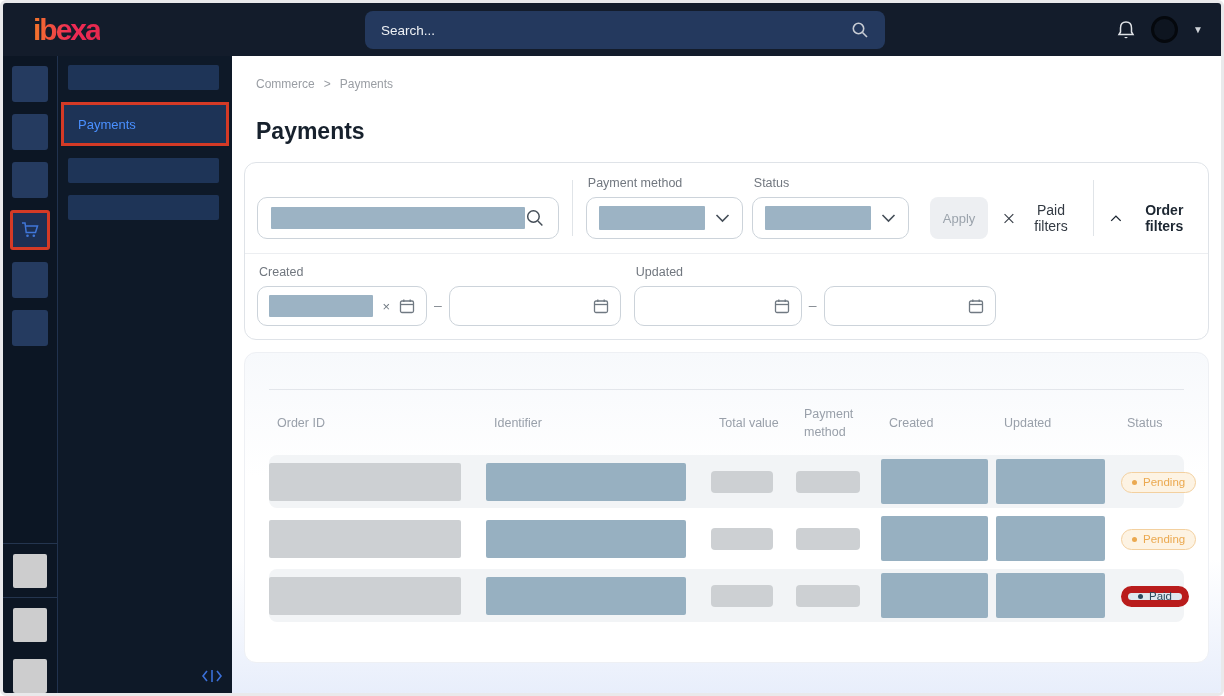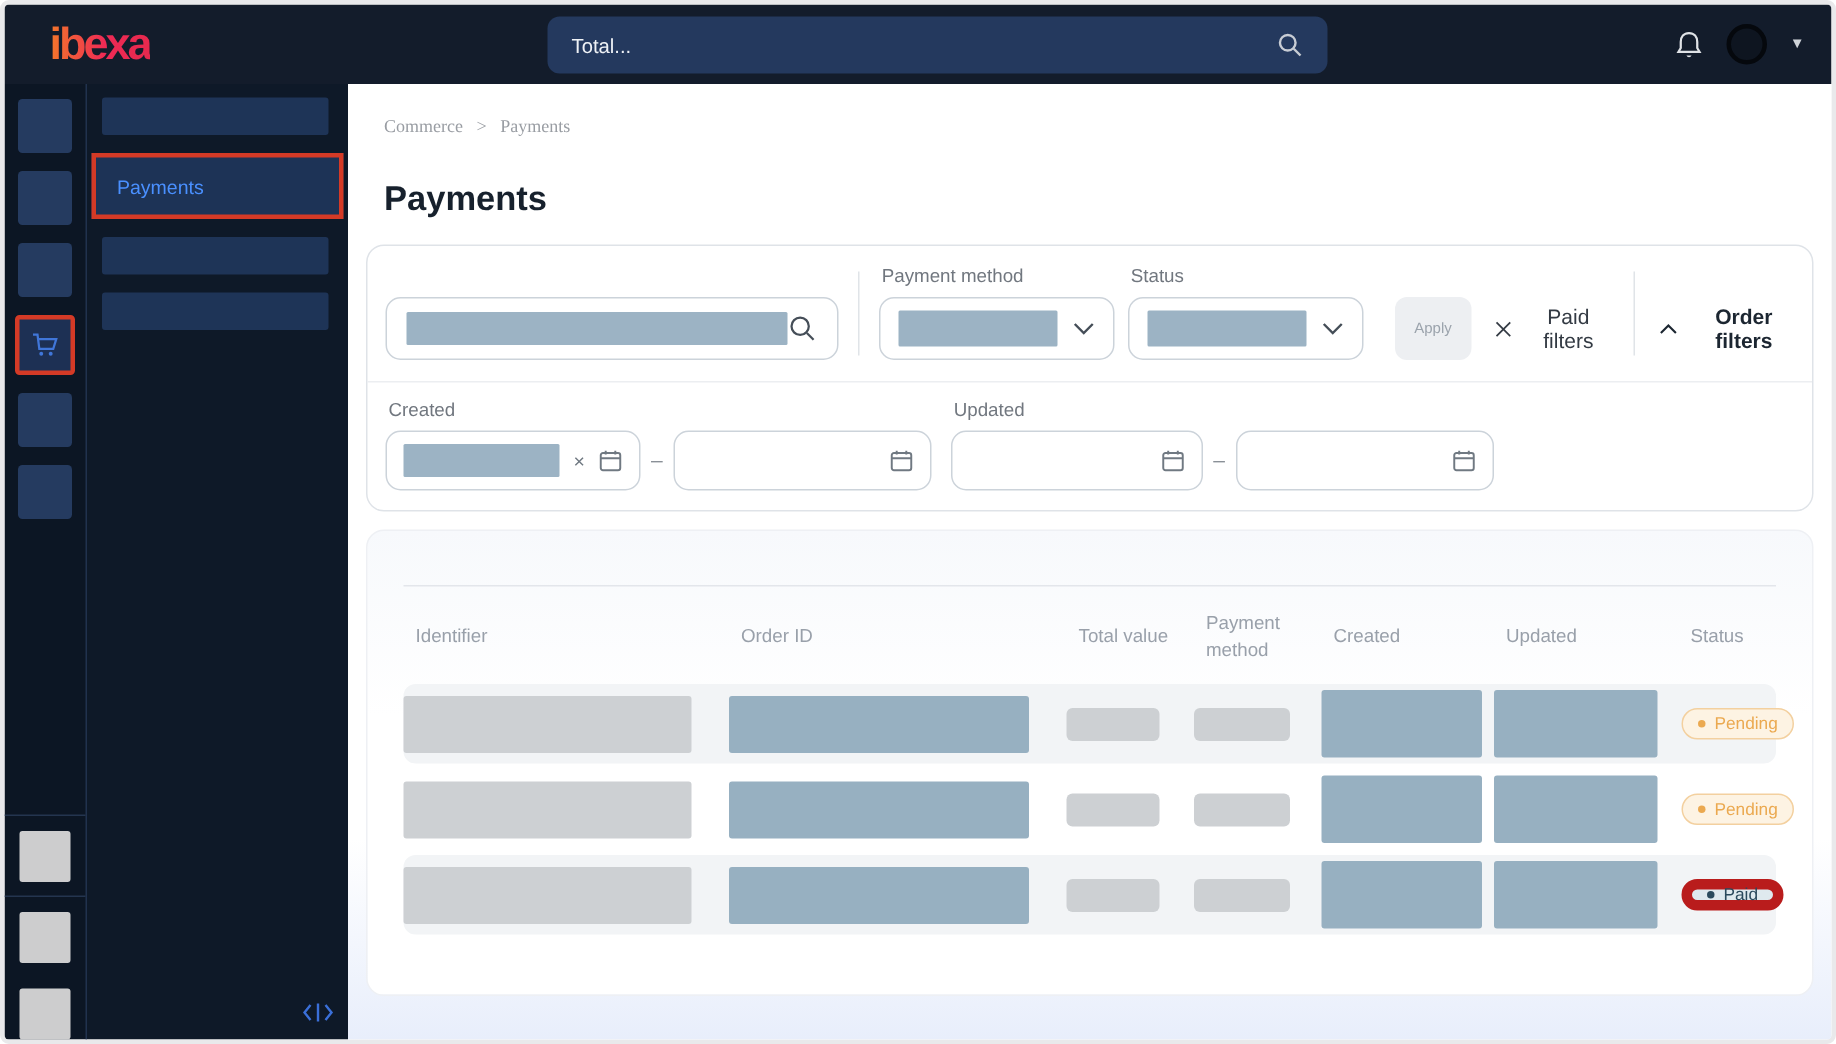--- a/index.html
+++ b/index.html
@@ -46,42 +46,42 @@
   .sub-item-active { border:3px solid #d43a26; background:#1d3356; height:44px;
               margin:0 3px 12px 3px; display:flex; align-items:center;
               padding-left:14px; cursor:pointer; }
   .sub-item-active span { color:#4a90ff; font-size:13px; }
   .collapse-handle { position:absolute; right:9px; bottom:5px; cursor:pointer; }
 
   
   .main { flex:1; min-width:0; padding:0 12px;
           background:linear-gradient(180deg,#ffffff 0%, #ffffff 79%, #e8eefb 100%); }
   .breadcrumb { padding:21px 12px 0; font-size:12px; color:#999da3;
-                display:flex; gap:9px; align-items:center;font-family:Liberation Serif, serif; }
+                display:flex; gap:9px; align-items:center; }
   .breadcrumb .crumb { cursor:pointer; }
   .page-title { margin:27px 12px 0; font-size:23px; font-weight:700; color:#17212d; }
 
   
   .filter-card { margin:17px 0 0; background:#fff; border:1px solid #dfe3e8;
                  border-radius:12px; }
   .filter-row1 { display:flex; align-items:flex-end; padding:13px 12px 14px; }
   .skel { background:#9cb3c4; border-radius:1px; }
   .search-field { width:302px; height:42px; border:1px solid #ccd3da; border-radius:10px;
                   display:flex; align-items:center; padding:0 13px; cursor:text; }
   .search-field .skel { width:256px; height:22px; }
   .search-field svg { margin-left:auto; }
   .vdivider { width:1px; height:56px; background:#e0e4e8; margin:0 13px; align-self:center; }
   .field-group { display:flex; flex-direction:column; }
   .field-label { font-size:12.5px; color:#71777f; margin:0 0 7px 2px; }
   .dropdown { width:157px; height:42px; border:1px solid #ccd3da; border-radius:10px;
               display:flex; align-items:center; padding:0 12px; cursor:pointer; }
   .dropdown .skel { width:106px; height:24px; }
   .dropdown svg { margin-left:auto; }
   .apply-btn { margin-left:21px; height:42px; padding:0 13px; background:#edeff2;
-               color:#9ba3ac; border:none; border-radius:8px; font-size:10px;
+               color:#9ba3ac; border:none; border-radius:8px; font-size:13px;
                font-family:inherit; cursor:pointer; }
   .clear-btn { margin-left:15px; height:42px; display:flex; align-items:center; gap:10px;
                background:none; border:none; color:#333a43; font-size:14px;
                font-family:inherit; cursor:pointer; }
   .less-btn { display:flex; align-items:center; gap:11px; height:42px; background:none;
               border:none; font-weight:700; font-size:14px; color:#1c2631;
               font-family:inherit; cursor:pointer; }
   .filter-divider { height:1px; background:#eceef1; }
   .filter-row2 { display:flex; align-items:flex-end; padding:11px 12px 13px; }
   .date-input { width:170px; height:40px; border:1px solid #ccd3da; border-radius:10px;
@@ -120,21 +120,21 @@
 </style>
 </head>
 <body>
 
 <div class="screen">
 
   <div class="topbar">
     <div class="logo">ibexa</div>
 
     <div class="search-bar">
-      <span>Total...</span>
+      <span>Search...</span>
       <svg width="18" height="18" viewBox="0 0 18 18" fill="none" stroke="#c7ccd4" stroke-width="1.6">
         <circle cx="7.5" cy="7.5" r="5.2"></circle>
           <line x1="11.5" y1="11.5" x2="16" y2="16"></line>
       </svg>
     </div>
 
     <div class="topbar-right">
       <svg width="20" height="22" viewBox="0 0 20 22" fill="none" stroke="#dfe2e6" stroke-width="1.5" style="cursor:pointer">
         <path d="M10 3 C6.5 3 4.5 5.5 4.5 9 L4.5 13 L3 15.5 L17 15.5 L15.5 13 L15.5 9 C15.5 5.5 13.5 3 10 3 Z"></path>
         <path d="M8.3 18 a1.8 1.8 0 0 0 3.4 0" fill="#dfe2e6" stroke="none"></path>
@@ -303,22 +303,22 @@
               </svg>
             </span>
           </div>
         </div>
       </div>
 
       <div class="list-card">
         <div class="list-divider"></div>
 
         <div class="grid-cols thead">
+          <div>Order ID</div>
           <div>Identifier</div>
-          <div>Order ID</div>
           <div>Total value</div>
           <div>Payment method</div>
           <div>Created</div>
           <div>Updated</div>
           <div>Status</div>
         </div>
 
         <div class="grid-cols trow alt">
           <div>
               <div class="sk-id"></div>

